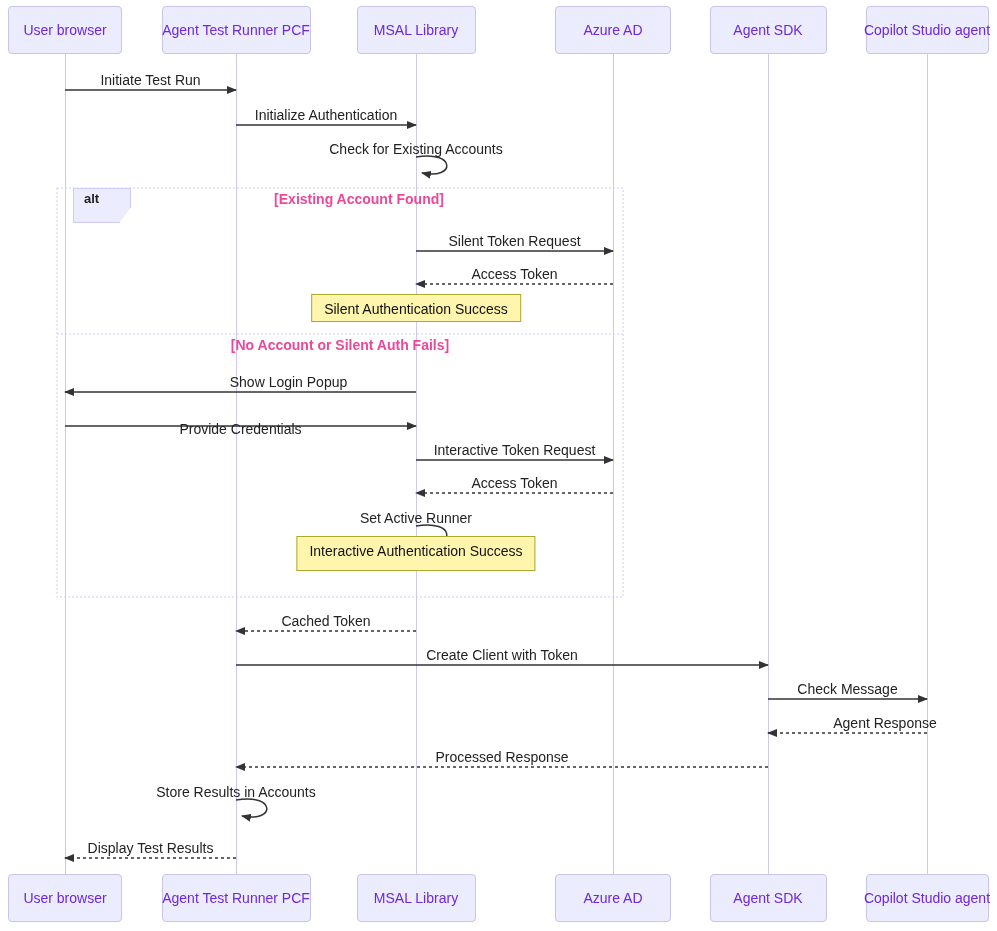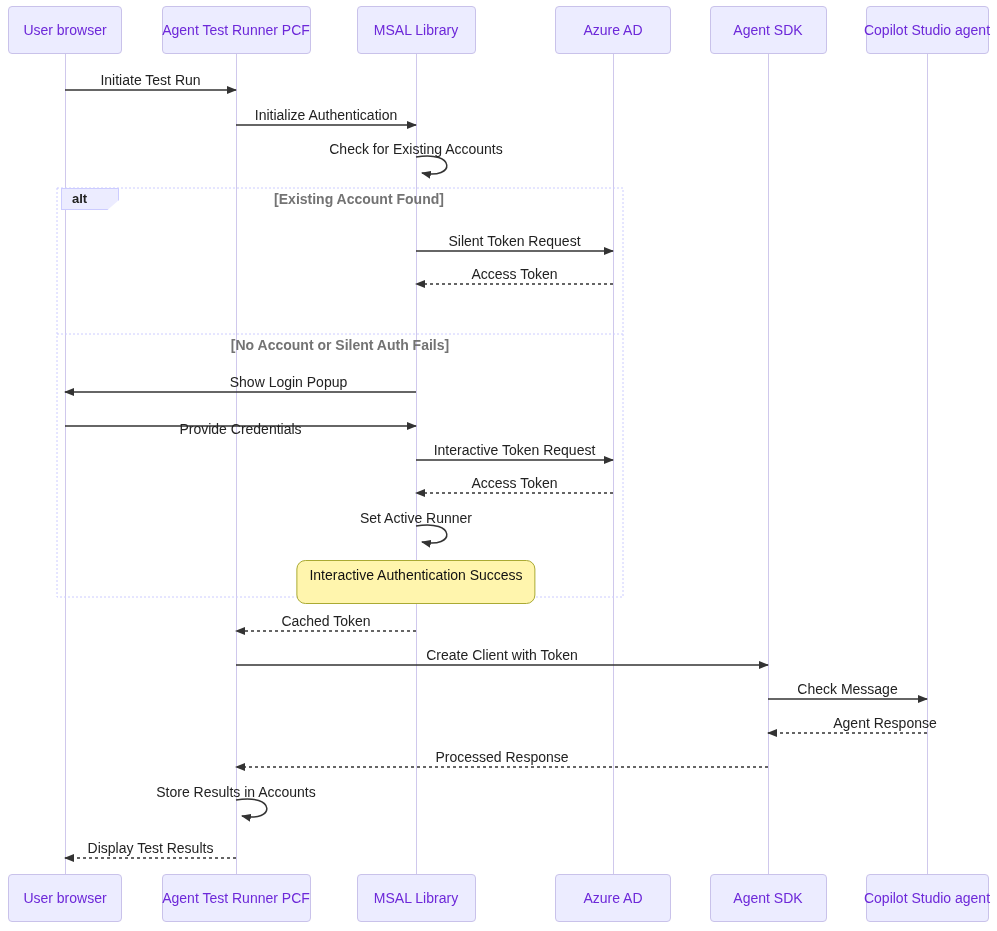--- a/index.html
+++ b/index.html
@@ -22,21 +22,21 @@
     text-align:center;
   }
   .alt-tab{
     position:absolute;background:#ECECFF;border:1px solid #ccccff;
     font-size:13px;font-weight:700;color:#222;line-height:20px;
     padding-left:10px;box-sizing:border-box;
     clip-path:polygon(0 0,100% 0,100% 55%,80% 100%,0 100%);
   }
   .cond-label{
     position:absolute;transform:translateX(-50%);white-space:nowrap;
-    font-size:14px;font-weight:600;line-height:16px;color:#737373;
+    font-size:14px;font-weight:600;line-height:16px;color:#ec4899;
   }
   svg.layer{position:absolute;left:0;top:0;}
 </style>
 </head>
 <body>
 
 <div class="diagram" id="diagram">
   <div class="lifeline" style="left: 64.5px; top: 54px; height: 820px;"></div>
     <div class="lifeline" style="left: 235.5px; top: 54px; height: 820px;"></div>
     <div class="lifeline" style="left: 415.5px; top: 54px; height: 820px;"></div>
@@ -64,39 +64,40 @@
       <line x1="416" y1="631" x2="236" y2="631" stroke="#333333" stroke-width="1.5" stroke-dasharray="3,3" marker-end="url(#arrowhead)"></line>
       <line x1="236" y1="665" x2="768" y2="665" stroke="#333333" stroke-width="1.5" marker-end="url(#arrowhead)"></line>
       <line x1="768" y1="699" x2="927" y2="699" stroke="#333333" stroke-width="1.5" marker-end="url(#arrowhead)"></line>
       <line x1="927" y1="733" x2="768" y2="733" stroke="#333333" stroke-width="1.5" stroke-dasharray="3,3" marker-end="url(#arrowhead)"></line>
       <line x1="768" y1="767" x2="236" y2="767" stroke="#333333" stroke-width="1.5" stroke-dasharray="3,3" marker-end="url(#arrowhead)"></line>
       <path d="M 236 800 C 276 793, 276 823, 242 816" fill="none" stroke="#333333" stroke-width="1.5" marker-end="url(#arrowhead)"></path>
       <line x1="236" y1="858" x2="65" y2="858" stroke="#333333" stroke-width="1.5" stroke-dasharray="3,3" marker-end="url(#arrowhead)"></line>
     </svg>
 <div class="cond-label" style="left: 359px; top: 191px;">[Existing Account Found]</div>
     <div class="cond-label" style="left: 340px; top: 337px;">[No Account or Silent Auth Fails]</div>
-    <div class="alt-tab" style="left: 61px; top: 188px; width: 58px; height: 22px;">alt</div>
+    <div class="alt-tab" style="left: 73px; top: 188px; width: 58px; height: 35px;">alt</div>
     <div class="msg-label" style="left: 150.5px; top: 72px;">Initiate Test Run</div>
     <div class="msg-label" style="left: 326px; top: 107px;">Initialize Authentication</div>
     <div class="msg-label" style="left: 416px; top: 141px;">Check for Existing Accounts</div>
     <div class="msg-label" style="left: 514.5px; top: 233px;">Silent Token Request</div>
     <div class="msg-label" style="left: 514.5px; top: 266px;">Access Token</div>
     <div class="msg-label" style="left: 240.5px; top: 374px; margin-left: 48px;">Show Login Popup</div>
     <div class="msg-label" style="left: 240.5px; top: 408px; margin-top: 13px;">Provide Credentials</div>
     <div class="msg-label" style="left: 514.5px; top: 442px;">Interactive Token Request</div>
     <div class="msg-label" style="left: 514.5px; top: 475px;">Access Token</div>
     <div class="msg-label" style="left: 416px; top: 510px;">Set Active Runner</div>
     <div class="msg-label" style="left: 326px; top: 613px;">Cached Token</div>
     <div class="msg-label" style="left: 502px; top: 647px;">Create Client with Token</div>
     <div class="msg-label" style="left: 847.5px; top: 681px;">Check Message</div>
     <div class="msg-label" style="left: 885px; top: 715px;">Agent Response</div>
     <div class="msg-label" style="left: 502px; top: 749px;">Processed Response</div>
     <div class="msg-label" style="left: 236px; top: 784px;">Store Results in Accounts</div>
     <div class="msg-label" style="left: 150.5px; top: 840px;">Display Test Results</div>
-    <div class="note" style="left: 416px; top: 560px; height: 44px; border-radius: 9px;">Interactive Authentication Success</div>
+    <div class="note" style="left: 416px; top: 294px; height: 28px;">Silent Authentication Success</div>
+    <div class="note" style="left: 416px; top: 536px; height: 35px;">Interactive Authentication Success</div>
     <div class="actor-box" style="left: 8px; top: 6px; width: 114px;">User browser</div>
     <div class="actor-box" style="left: 161.5px; top: 6px; width: 149px;">Agent Test Runner PCF</div>
     <div class="actor-box" style="left: 356.5px; top: 6px; width: 119px;">MSAL Library</div>
     <div class="actor-box" style="left: 555px; top: 6px; width: 116px;">Azure AD</div>
     <div class="actor-box" style="left: 709.5px; top: 6px; width: 117px;">Agent SDK</div>
     <div class="actor-box" style="left: 865.5px; top: 6px; width: 123px;">Copilot Studio agent</div>
     <div class="actor-box" style="left: 8px; top: 874px; width: 114px;">User browser</div>
     <div class="actor-box" style="left: 161.5px; top: 874px; width: 149px;">Agent Test Runner PCF</div>
     <div class="actor-box" style="left: 356.5px; top: 874px; width: 119px;">MSAL Library</div>
     <div class="actor-box" style="left: 555px; top: 874px; width: 116px;">Azure AD</div>

